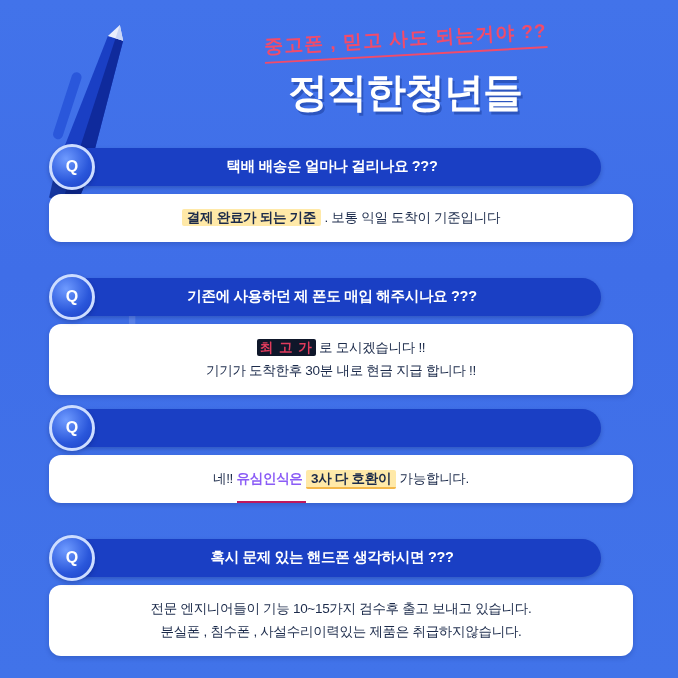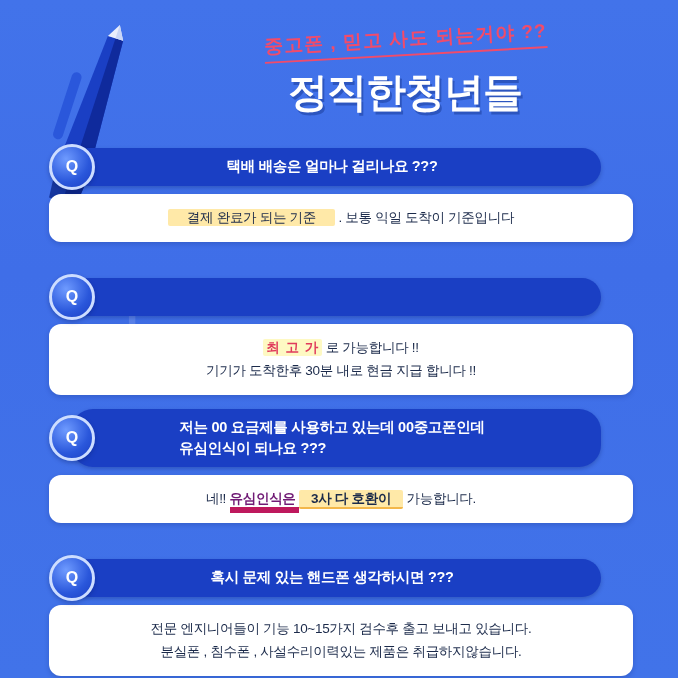--- a/index.html
+++ b/index.html
@@ -136,43 +136,43 @@
     text-align: center;
     font-size: 13.5px;
     color: #1b2a4a;
     line-height: 1.75;
     letter-spacing: -0.3px;
     white-space: nowrap;
   }
   .hl {
     background: #ffe9a8;
     color: #1b2a4a;
-    padding: 1px 19px;
+    padding: 1px 5px;
     border-radius: 2px;
-    font-weight: normal;
+    font-weight: bold;
   }
   .hl-red {
-    background: #fef9c3;
+    background: #0f172a;
     color: #e03b5c;
     padding: 1px 3px;
     border-radius: 2px;
     font-weight: bold;
     letter-spacing: 1px;
   }
   .hl-u {
-    color: #701a75;
-    font-weight: bold;
-    border-bottom: 6px solid #be185d;
-    padding-bottom: 1px;
+    color: #8b5cf6;
+    font-weight: bold;
+    border-bottom: 2px solid #be185d;
+    padding-bottom: 15px;
   }
   .hl-u2 {
     background: #ffe9a8;
     color: #1b2a4a;
     font-weight: bold;
-    padding: 1px 12px;
+    padding: 1px 5px;
     border-radius: 2px;
     border-bottom: 2px solid #f3b74a;
   }
   .gap-lg { height: 22px; }
 
   .watermark {
     position: absolute;
     left: 126px;
     top: 300px;
     font-size: 44px;
@@ -227,36 +227,35 @@
           <span class="hl">결제 완료가 되는 기준</span><span> . 보통 익일 도착이 기준입니다</span>
         </div>
       </div>
     </div>
 
     <div class="gap-lg"></div>
 
     <div class="qa-block">
       <div class="question">
         <span class="q-badge">Q</span>
-      </div>
-      <div class="answer">
-        <div class="a-line">
-          <span class="hl-red">최 고 가</span><span> 로 가능합니다 !!</span>
+        <span class="q-text">기존에 사용하던 제 폰도 매입 해주시나요 ???</span>
+      </div>
+      <div class="answer">
+        <div class="a-line">
+          <span class="hl-red">최 고 가</span><span> 로 모시겠습니다 !!</span>
         </div>
         <div class="a-line">
           <span>기기가 도착한후 30분 내로 현금 지급 합니다 !!</span>
         </div>
       </div>
     </div>
 
     <div class="qa-block">
       <div class="question">
         <span class="q-badge">Q</span>
-        <span class="q-text" style="white-space:pre-line;">저는 00 요금제를 사용하고 있는데 00중고폰인데
-유심인식이 되나요 ???</span>
       </div>
       <div class="answer">
         <div class="a-line">
           <span>네!! </span><span class="hl-u">유심인식은 </span><span class="hl-u2">3사 다 호환이</span><span> 가능합니다.</span>
         </div>
       </div>
     </div>
 
     <div class="gap-lg"></div>
 

